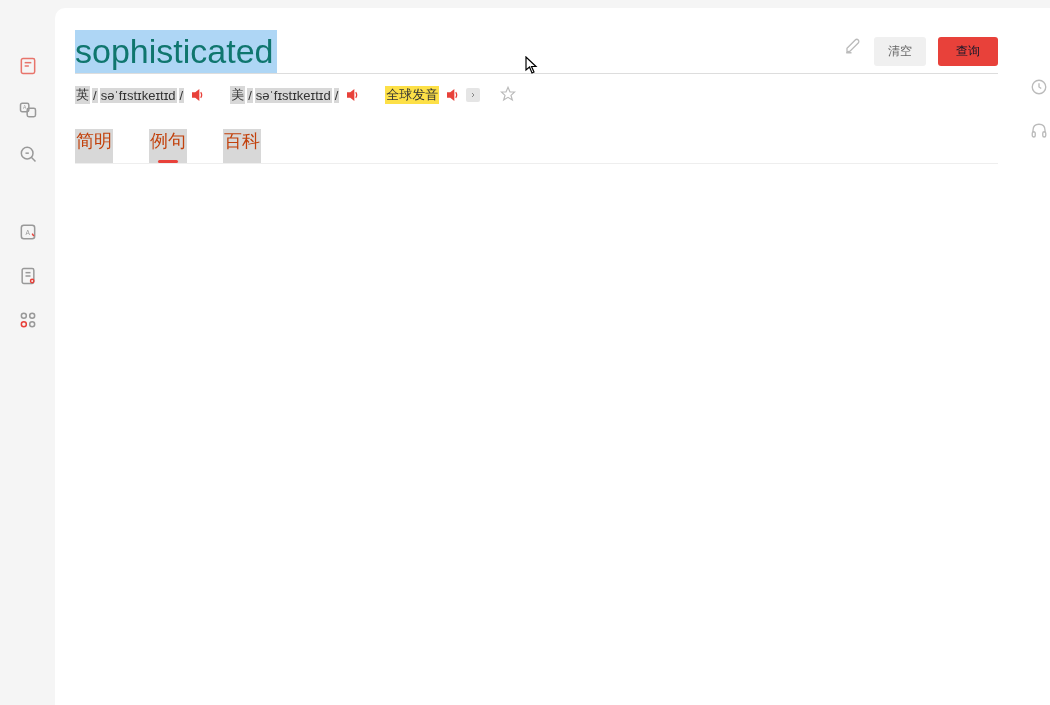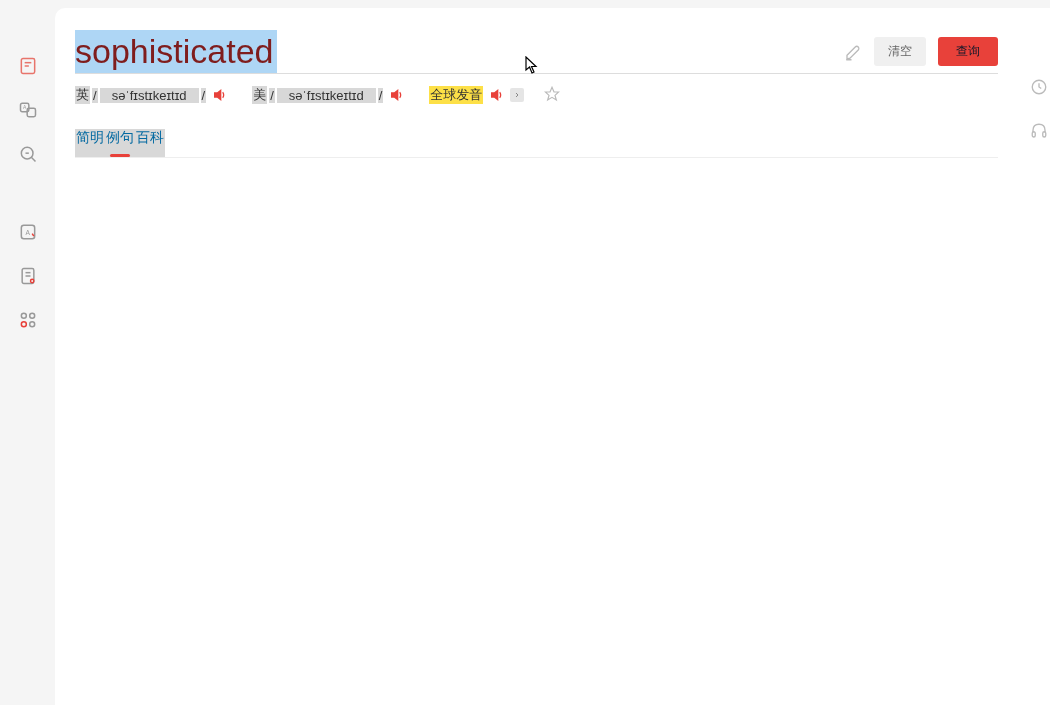--- a/index.html
+++ b/index.html
@@ -52,34 +52,34 @@
     .search-row {
       display: flex;
       align-items: center;
       border-bottom: 1px solid #ddd;
       padding-bottom: 0;
       margin-bottom: 12px;
     }
     .search-word {
       font-size: 34px;
       font-weight: 400;
-      color: #7f1d1d;
+      color: #0f766e;
       background: #aed6f5;
       padding: 0 4px 0 0;
       line-height: 1.25;
       display: inline-block;
     }
     .search-word-wrap {
       flex: 1;
       display: flex;
       align-items: center;
     }
     .toolbar-right {
       display: flex;
-      align-items: flex-end;
+      align-items: flex-start;
       gap: 12px;
     }
     .pen-icon {
       color: #bbb;
       cursor: pointer;
     }
     .btn-clear {
       background: #f0f0f0;
       border: none;
       color: #666;
@@ -117,21 +117,21 @@
       padding: 0 1px;
     }
     .pron-slash {
       color: #333;
       background: #d8d8d8;
       padding: 0 1px;
     }
     .pron-ipa {
       color: #333;
       background: #d8d8d8;
-      padding: 0 12px;
+      padding: 0 1px;
     }
     .sound-icon {
       color: #e8413a;
       cursor: pointer;
       margin-left: 4px;
       display: inline-flex;
     }
     .global-label {
       color: #333;
       background: #fde047;
@@ -149,22 +149,23 @@
       font-size: 9px;
       margin-left: 3px;
     }
     .star-icon {
       color: #bbb;
       cursor: pointer;
       margin-left: 18px;
     }
     .tabs-row {
       display: flex;
-      font-size: 14px;
-      color: #0369a1;
+      gap: 36px;
+      font-size: 18px;
+      color: #c2410c;
       border-bottom: 1px solid #eee;
       padding-bottom: 0;
       padding-left: 0;
     }
     .tab {
       cursor: pointer;
       padding-bottom: 10px;
       position: relative;
       background: #d8d8d8;
       padding-left: 1px;

